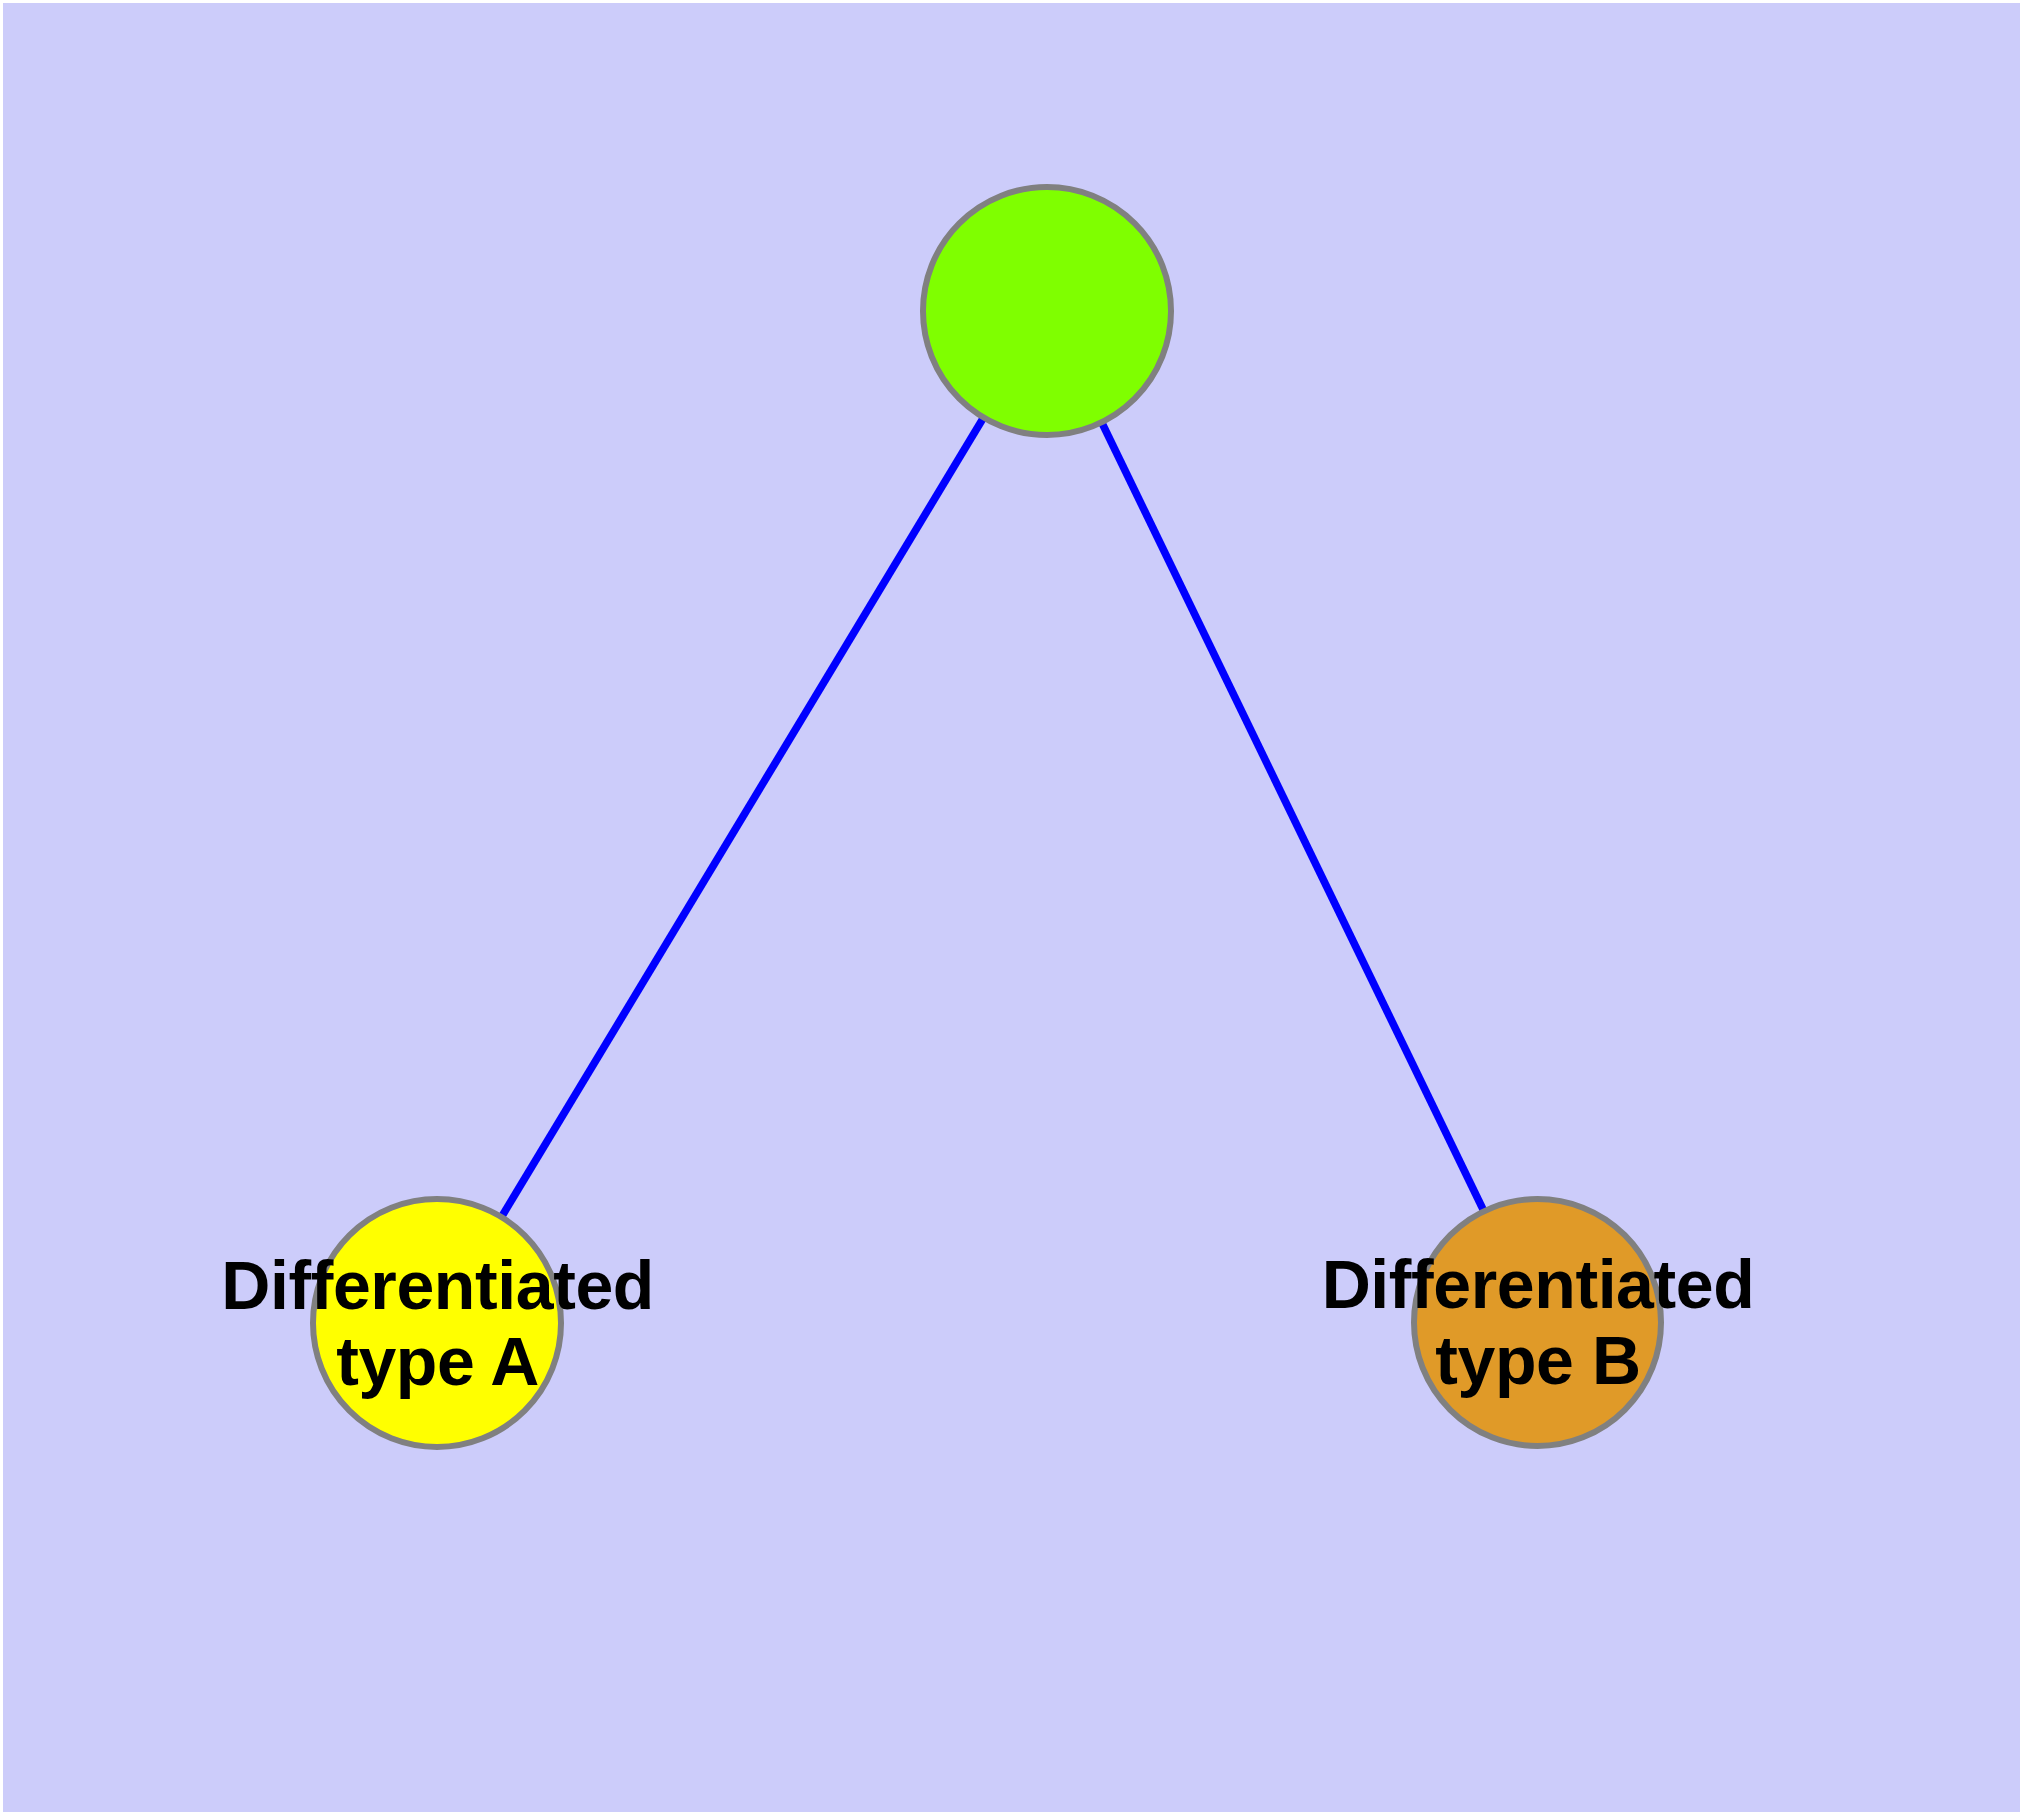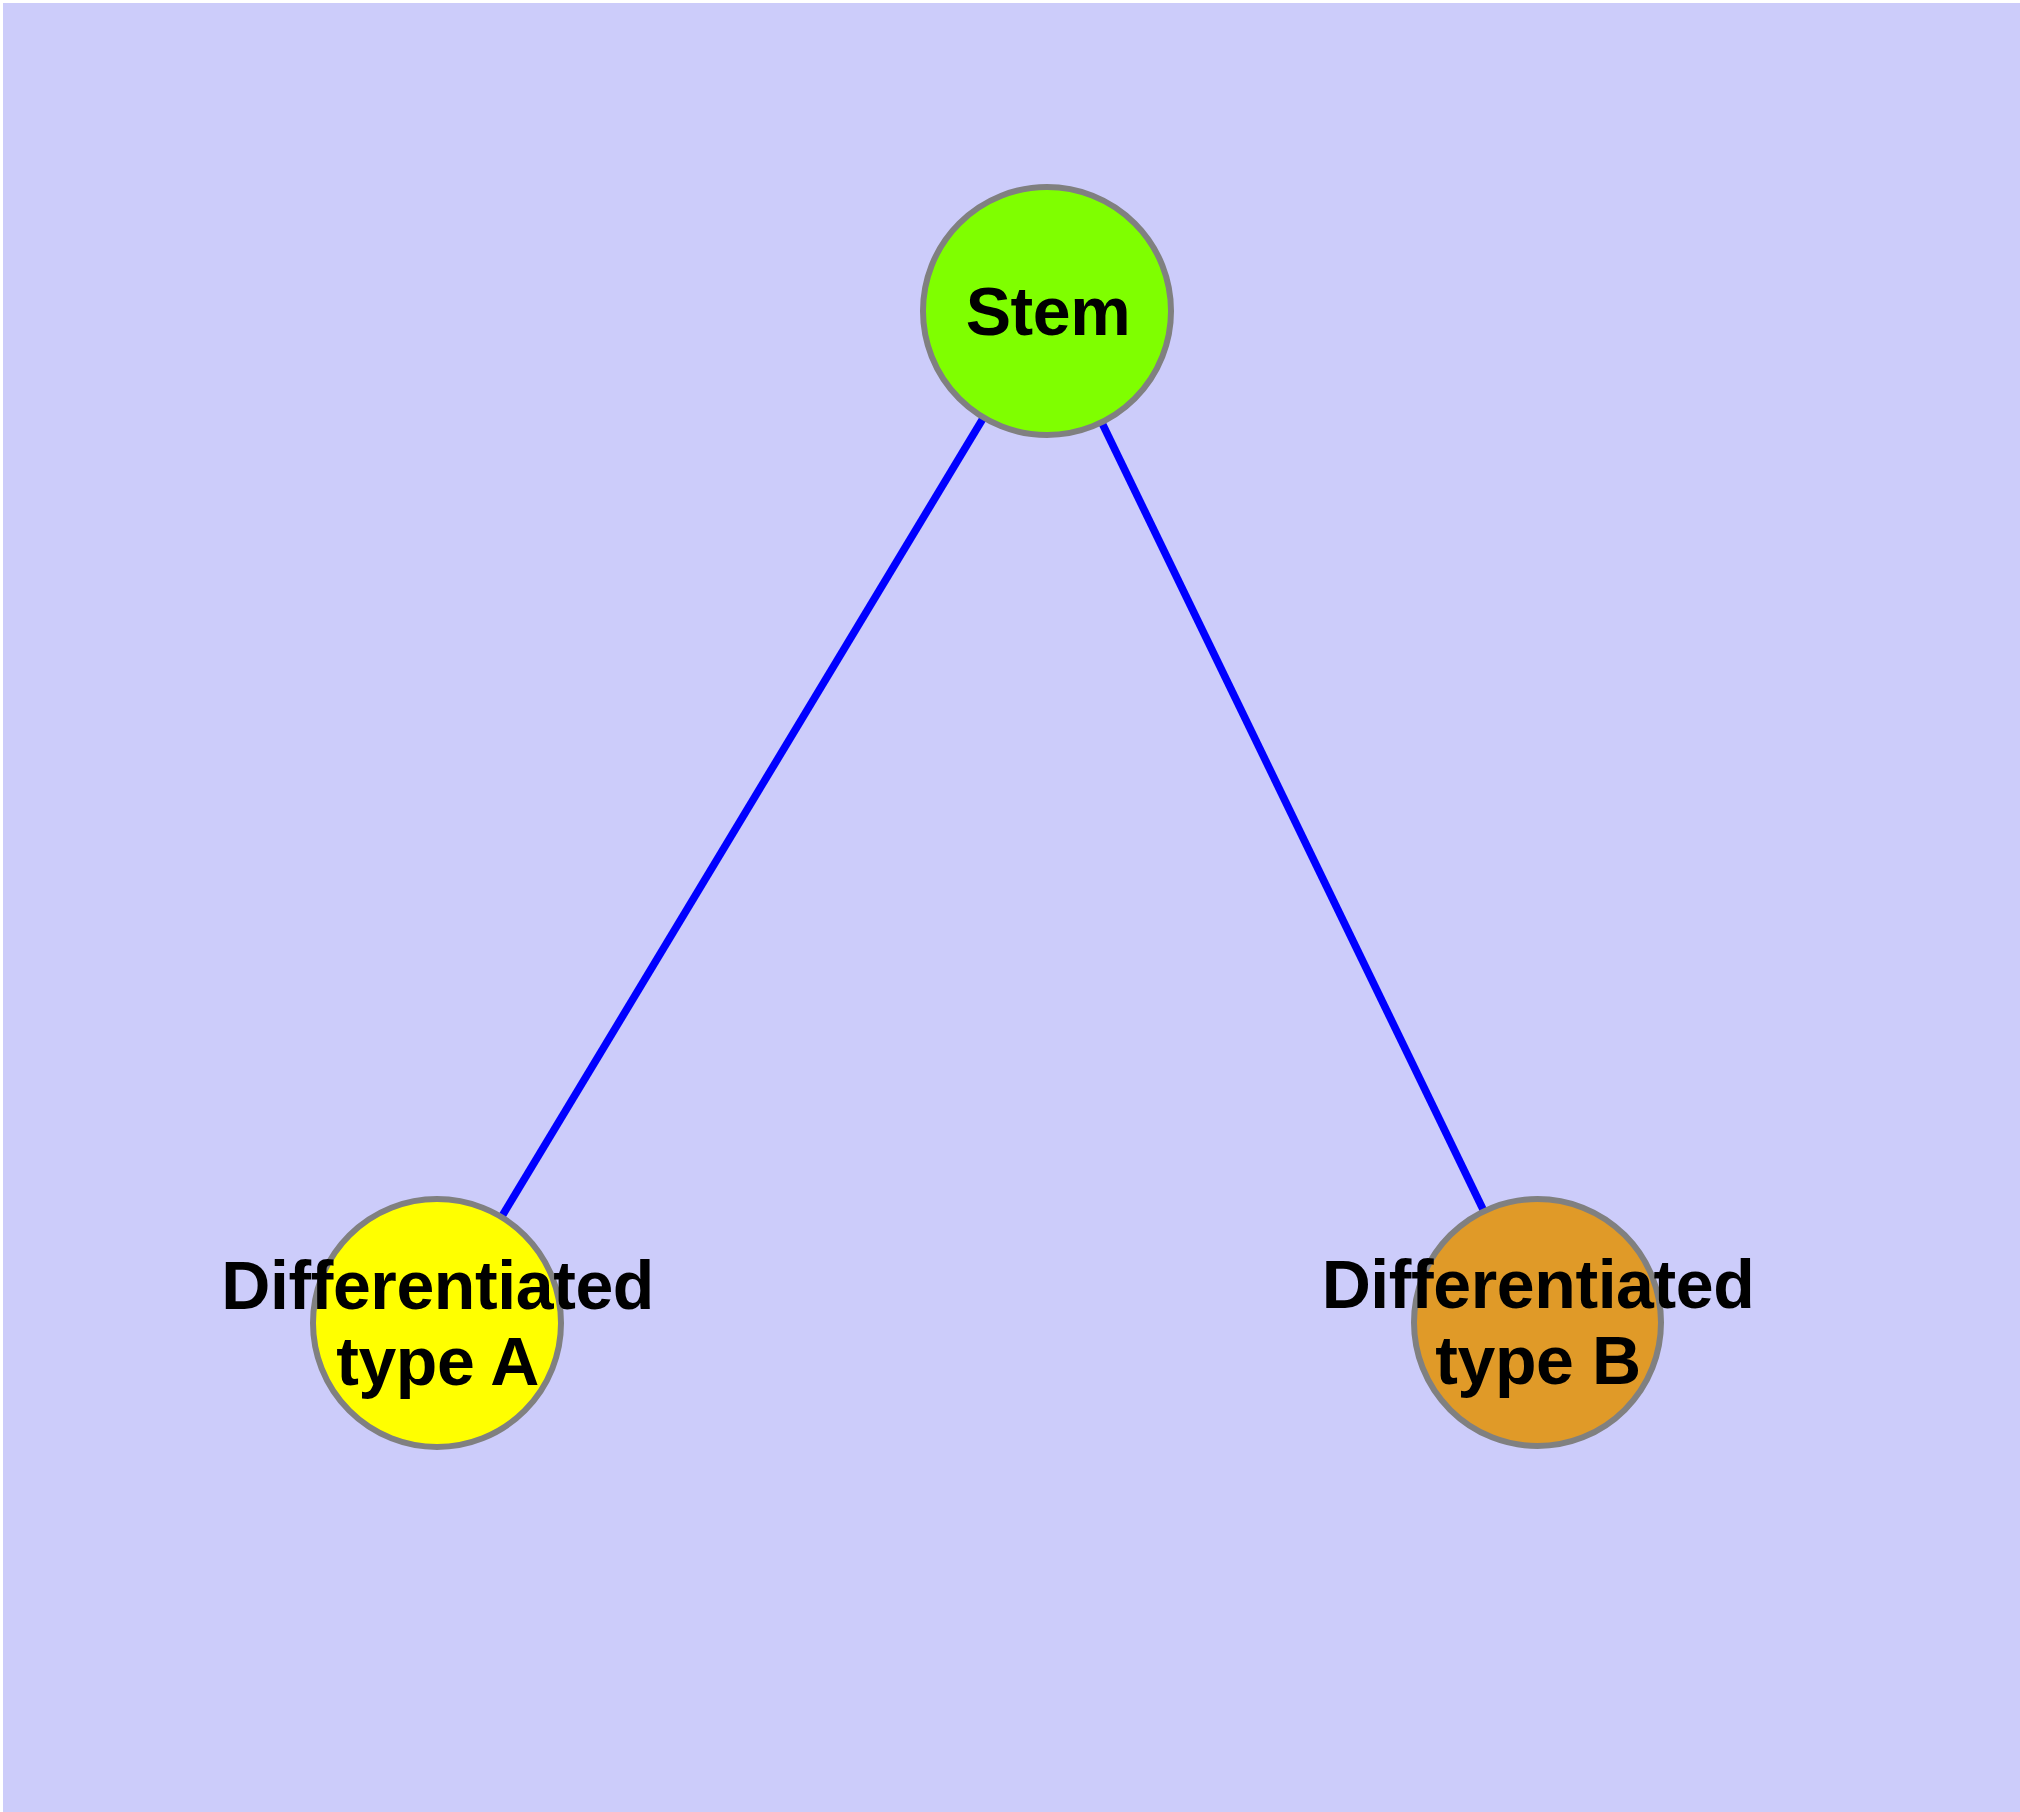--- a/index.html
+++ b/index.html
@@ -71,21 +71,20 @@
     <line x1="1236" y1="367" x2="516" y2="1561" stroke="#0000ff" stroke-width="9" stroke-linecap="butt"></line>
     <line x1="1236" y1="367" x2="1814" y2="1560" stroke="#0000ff" stroke-width="9" stroke-linecap="butt"></line>
   </svg>
 
   <div id="node-layer">
 
     <div class="node" style="left: 920px; top: 184px; width: 254px; height: 254px; background: rgb(127, 255, 0); border-color: rgb(128, 128, 128); border-width: 6px;"></div>
     <div class="node" style="left: 310px; top: 1196px; width: 254px; height: 254px; background: rgb(255, 255, 0); border-color: rgb(128, 128, 128); border-width: 6px;"></div>
     <div class="node" style="left: 1411px; top: 1196px; width: 253px; height: 253px; background: rgb(224, 154, 40); border-color: rgb(128, 128, 128); border-width: 6px;"></div>
 
-    <div class="node-label" style="font-size: 68px; color: rgb(0, 0, 0); width: 848px; left: 624px; top: 273px;">Stem</div>
     <div class="node-label" style="font-size: 68px; color: rgb(0, 0, 0); width: 848px; left: 13.6px; top: 1247px;">Differentiated
 type A</div>
     <div class="node-label" style="font-size: 68px; color: rgb(0, 0, 0); width: 848px; left: 1114px; top: 1246px;">Differentiated
 type B</div>
 
   </div>
 </div>
 
 
 </body></html>

